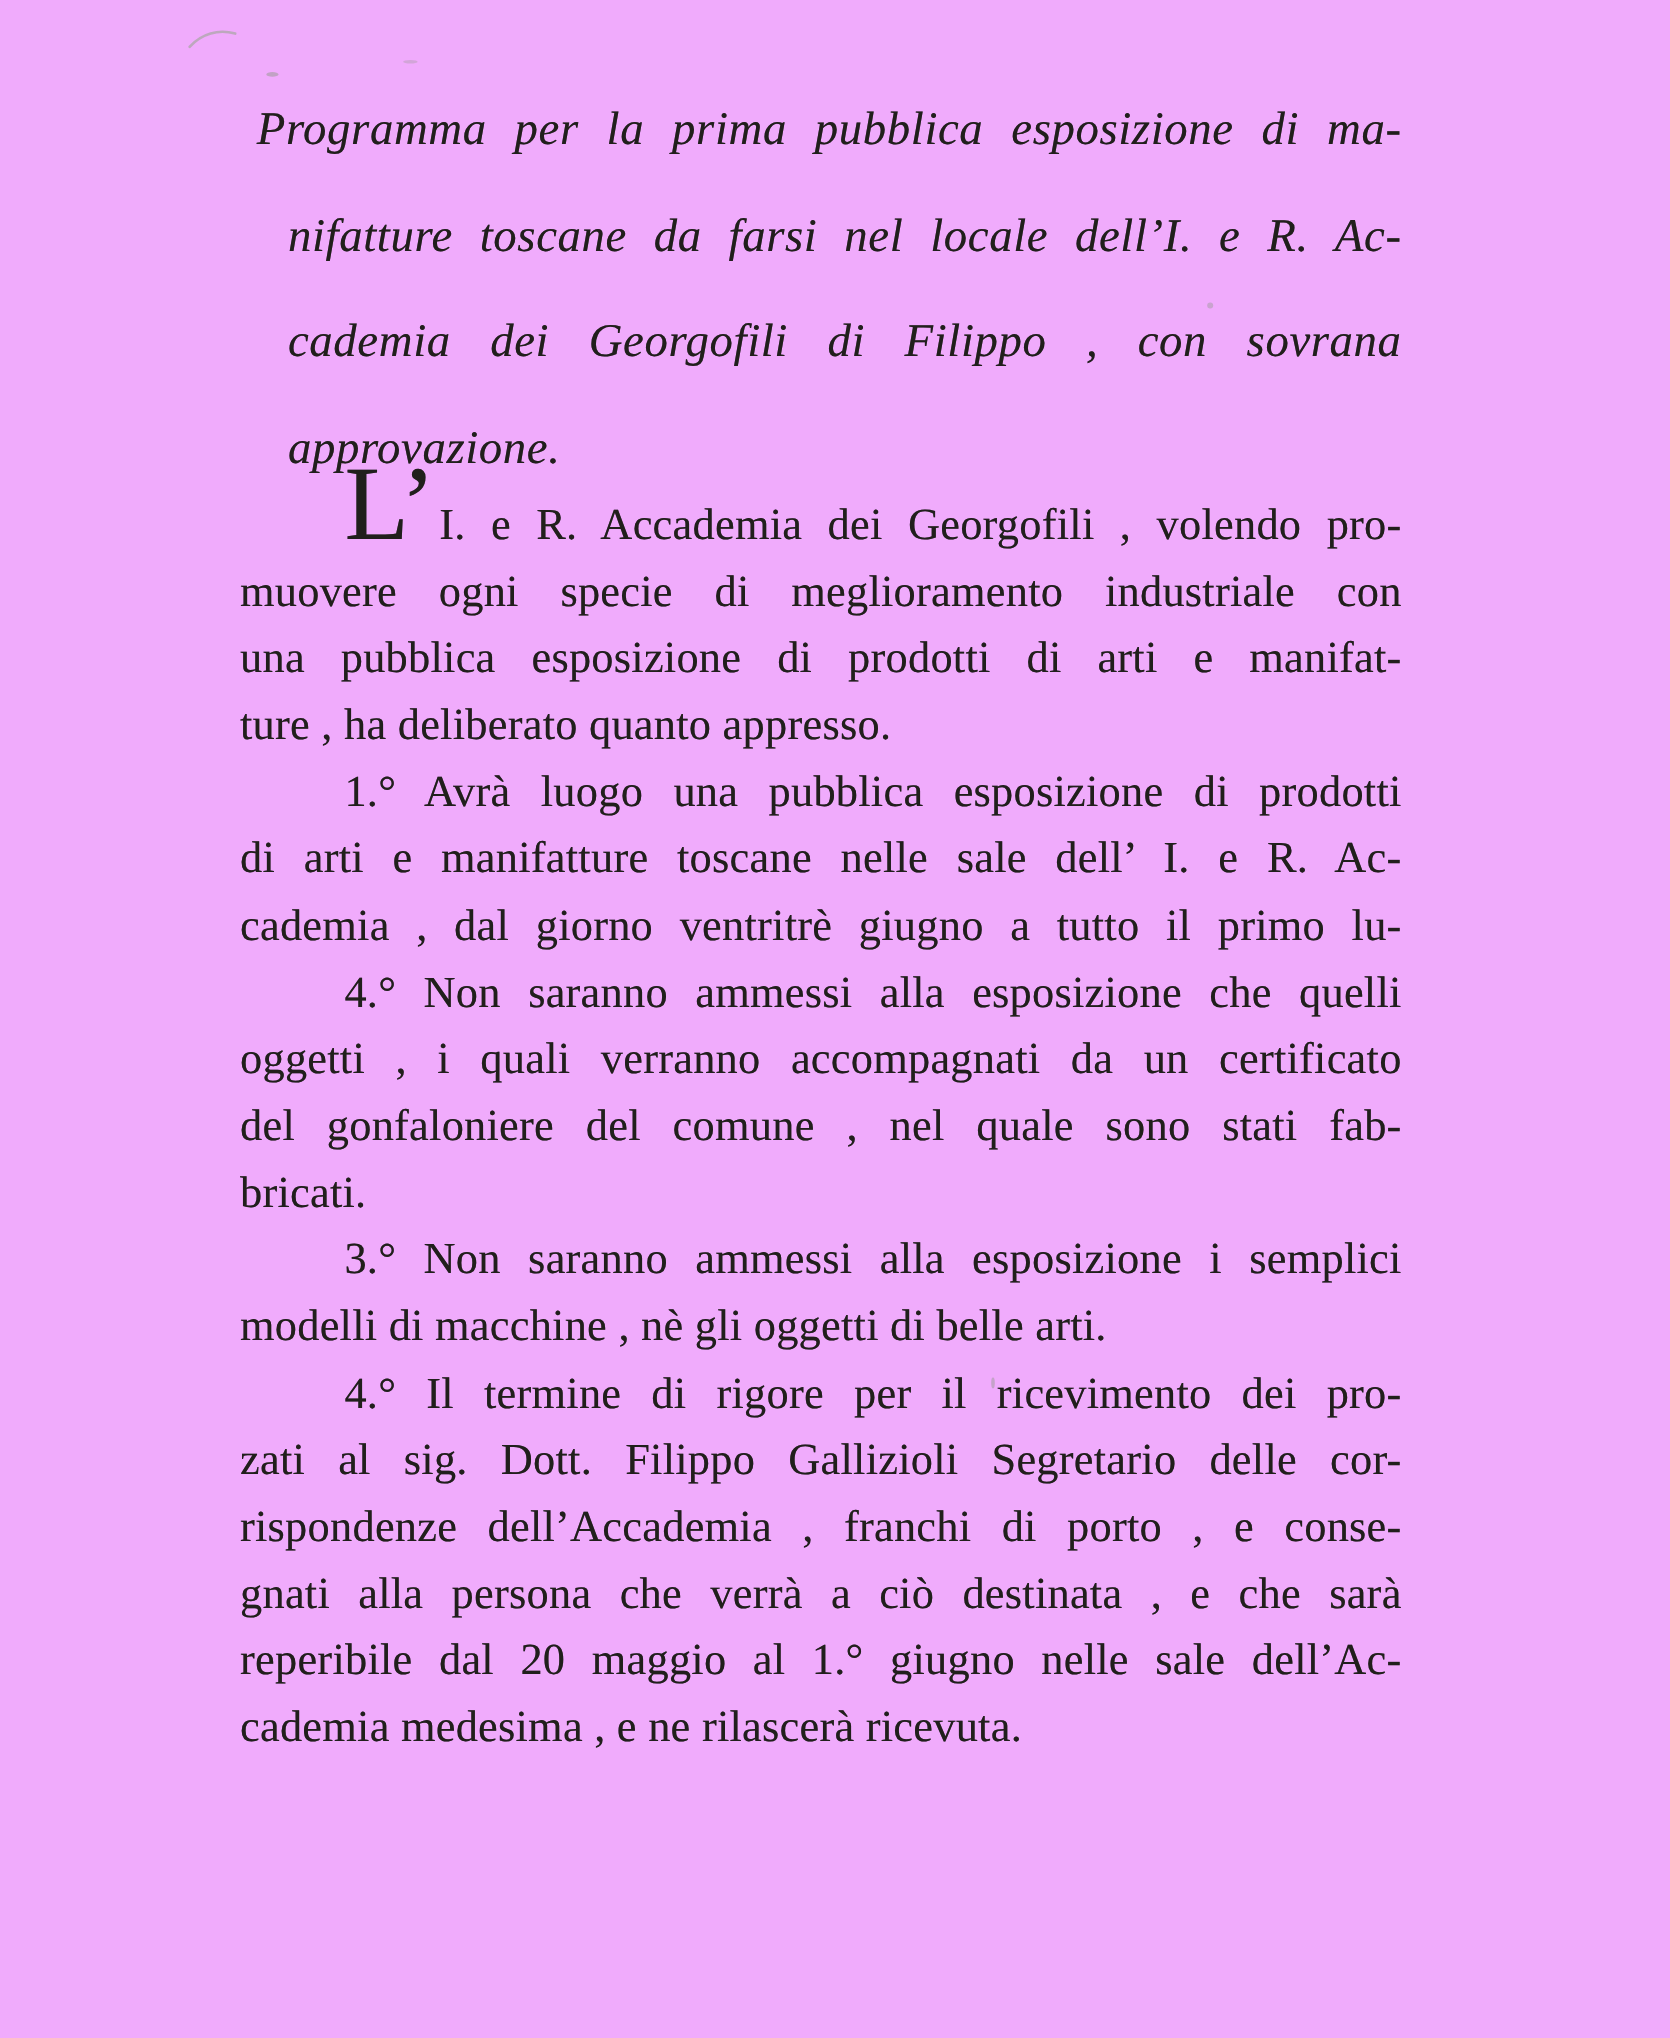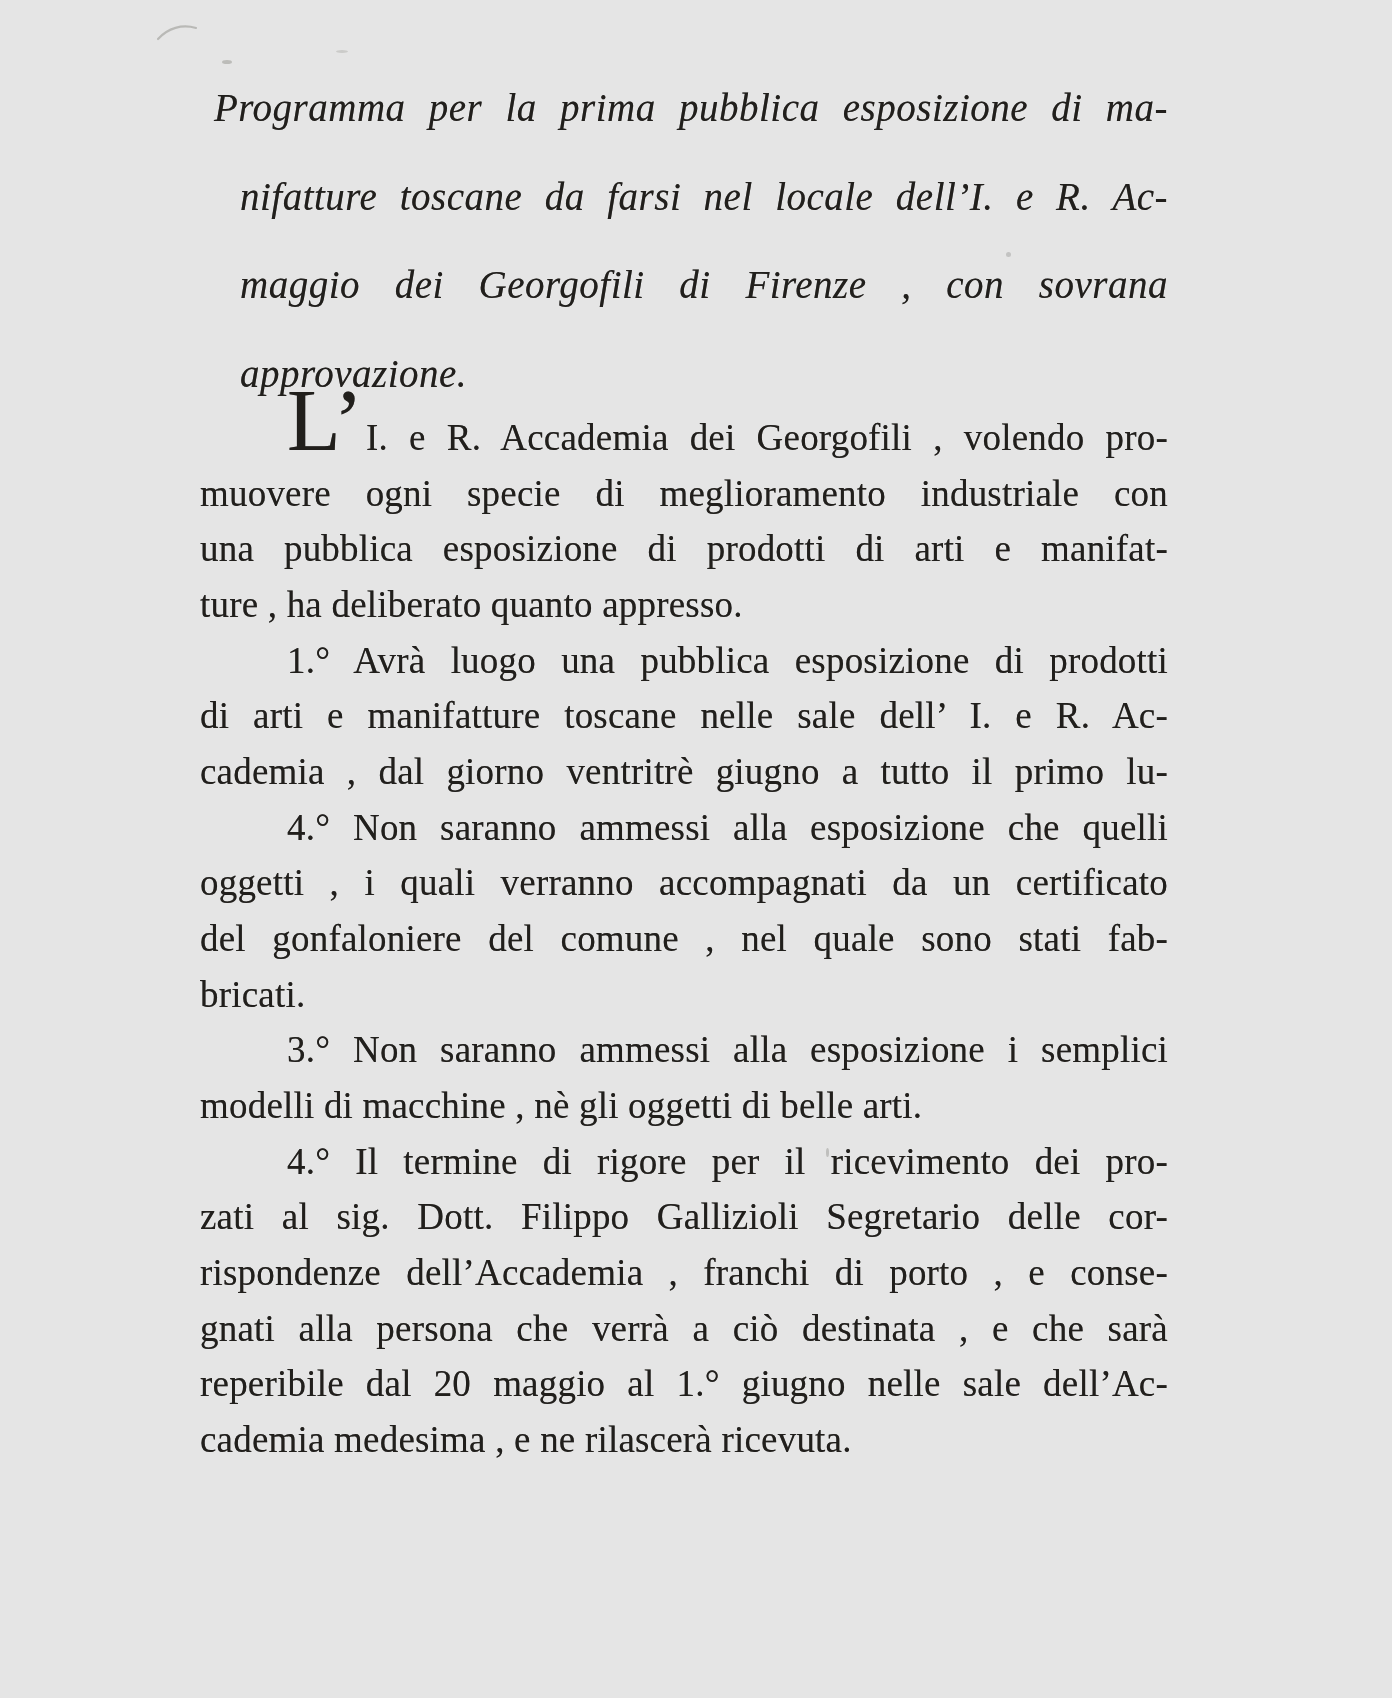--- a/index.html
+++ b/index.html
@@ -2,21 +2,21 @@
 <html><head>
 <meta charset="utf-8">
 <style>
   html, body { margin: 0; padding: 0; }
   body { background: #ffffff; }
 
   .page {
     position: relative;
     width: 1392px;
     height: 1698px;
-    background: #e5e5e5;
+    background: #f0abfc;
     overflow: hidden;
     font-family: "Liberation Serif", serif;
     color: #211f1c;
   }
 
   
   .titleblock {
     position: absolute;
     left: 200px;
     top: 80px;
@@ -90,21 +90,21 @@
     <path d="M8,23 C18,12 32,8 46,12" fill="none" stroke="#a6a6a2" stroke-width="2.2" stroke-linecap="round" opacity="0.7"></path>
   </svg>
   <div class="speck speck-a"></div>
   <div class="speck speck-b"></div>
   <div class="speck speck-c"></div>
   <div class="speck speck-d"></div>
 
   <div class="titleblock" id="titleblock">
       <div class="line j ind-title-first">Programma per la prima pubblica esposizione di ma-</div>
       <div class="line j ind-title-cont">nifatture toscane da farsi nel locale dell’I. e R. Ac-</div>
-      <div class="line j ind-title-cont">maggio dei Georgofili di Firenze , con sovrana</div>
+      <div class="line j ind-title-cont">cademia dei Georgofili di Filippo , con sovrana</div>
       <div class="line nj ind-title-cont">approvazione.</div>
     </div>
 
   <div class="bodyblock" id="bodyblock">
       <div class="paragraph">
         <div class="line j ind-par"><span class="initial">L’</span>I. e R. Accademia dei Georgofili , volendo pro-</div>
         <div class="line j">muovere ogni specie di meglioramento industriale con</div>
         <div class="line j">una pubblica esposizione di prodotti di arti e manifat-</div>
         <div class="line nj">ture , ha deliberato quanto appresso.</div>
       </div>

